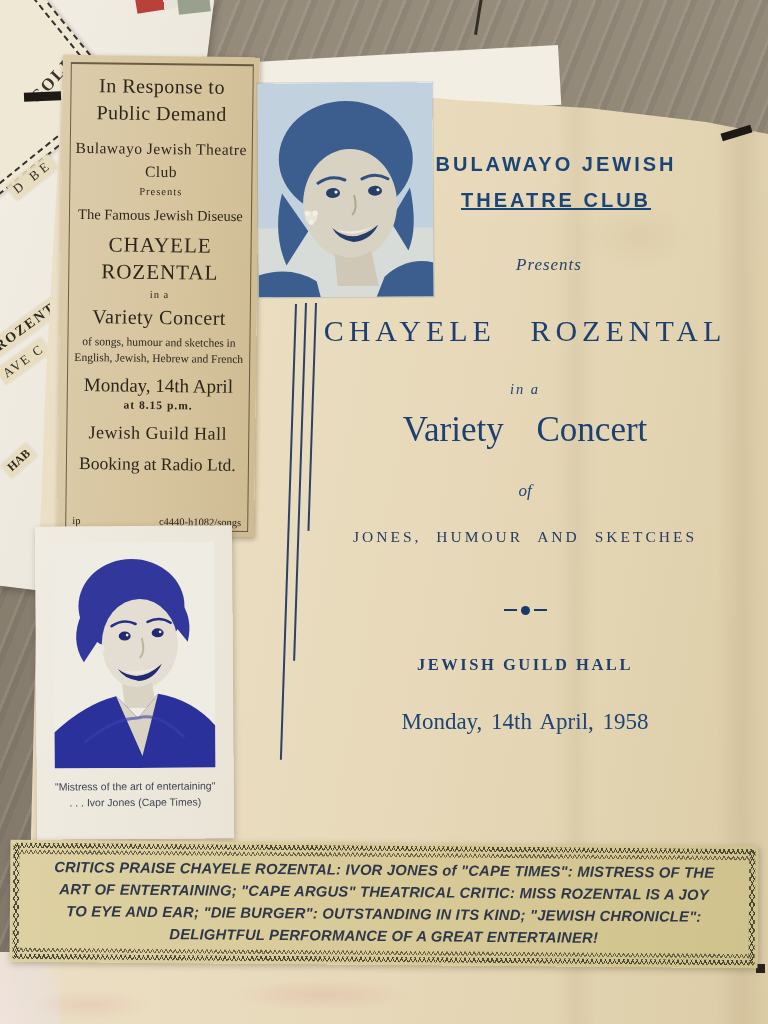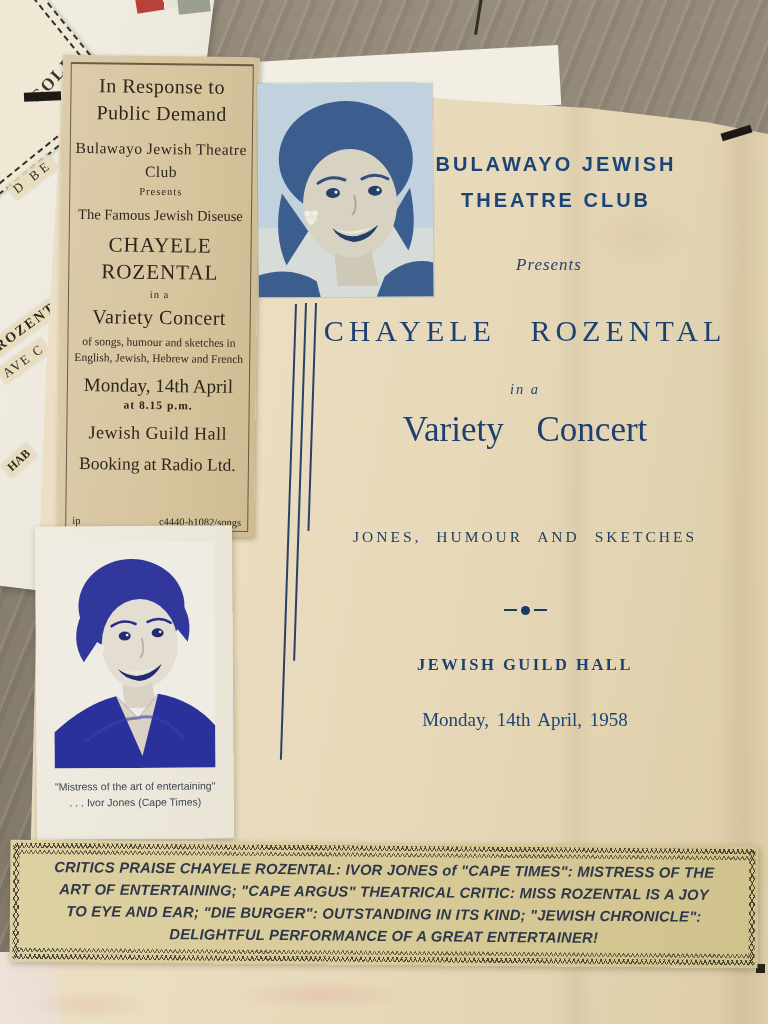--- a/index.html
+++ b/index.html
@@ -96,33 +96,33 @@
   
   .photo-main { left:258px; top:83px; width:175px; height:214px;
     transform:rotate(-0.4deg); box-shadow:0 0 0 1px rgba(120,130,150,0.25); }
 
   
   .prog { left:305px; top:0; width:440px; height:762px; color:#1d4474; pointer-events:none; }
   .prog > div { position:absolute; left:0; right:0; text-align:center; }
   .p-club { font-family:"Liberation Sans", sans-serif; font-weight:700;
     font-size:20px; letter-spacing:3px; color:#1c4577; }
   .p-club1 { top:153px; left:62px !important; }
-  .p-club2 { top:189px; left:62px !important; }
+  .p-club2 { top:189px; left:62px !important;text-decoration:underline; }
   .p-presents { top:255px; left:48px !important; font-style:italic; font-size:17px; letter-spacing:1px; color:#2a4367; }
   .p-artist { top:314px; font-size:30px; letter-spacing:5px; word-spacing:22px; font-weight:500; color:#1e4070; }
   .p-ina { top:381px; font-style:italic; font-size:14.5px; letter-spacing:2px; }
   .p-title { top:410px; font-size:35px; word-spacing:24px; font-weight:500; color:#1e4070; }
   .p-of { top:481px; font-style:italic; font-size:17px; }
   .p-subtitle { top:528px; font-size:15.5px; letter-spacing:3px; word-spacing:8px; color:#253d5e; }
   .p-ornament { top:600px; }
   .p-ornament i { display:inline-block; vertical-align:middle; background:#173a66; }
   .p-ornament .od { width:13px; height:2px; }
   .p-ornament .ob { width:9px; height:9px; border-radius:50%; margin:0 4px; }
   .p-venue { top:655px; font-size:16.5px; letter-spacing:2.5px; font-weight:600; color:#1e4070; }
-  .p-date { top:709px; font-size:19px; word-spacing:3px; }
+  .p-date { top:709px; font-size:23px; word-spacing:3px; }
 
   
   .rule { width:2px; background:#2b4166; transform-origin:top left; transform:rotate(1.9deg); }
   .rule1 { left:295px; top:304px; height:456px; }
   .rule2 { left:305px; top:303px; height:358px; }
   .rule3 { left:315px; top:303px; height:228px; }
 
   
   .card { left:36px; top:526px; width:197px; height:313px;
     background:linear-gradient(100deg,#f0ece2,#e9e4d6);
@@ -227,20 +227,21 @@
   </svg>
 </div>
 
 <div class="abs prog">
   <div class="p-club p-club1">BULAWAYO JEWISH</div>
   <div class="p-club p-club2">THEATRE CLUB</div>
   <div class="p-presents">Presents</div>
   <div class="p-artist">CHAYELE  ROZENTAL</div>
   <div class="p-ina">in a</div>
   <div class="p-title">Variety  Concert</div>
+  <div class="p-of">of</div>
   <div class="p-subtitle">JONES,  HUMOUR  AND  SKETCHES</div>
   <div class="p-ornament">
     <i class="od"></i><i class="ob"></i><i class="od"></i>
   </div>
   <div class="p-venue">JEWISH GUILD HALL</div>
   <div class="p-date">Monday, 14th April, 1958</div>
 </div>
 
 <div class="abs rule rule1"></div>
 <div class="abs rule rule2"></div>

